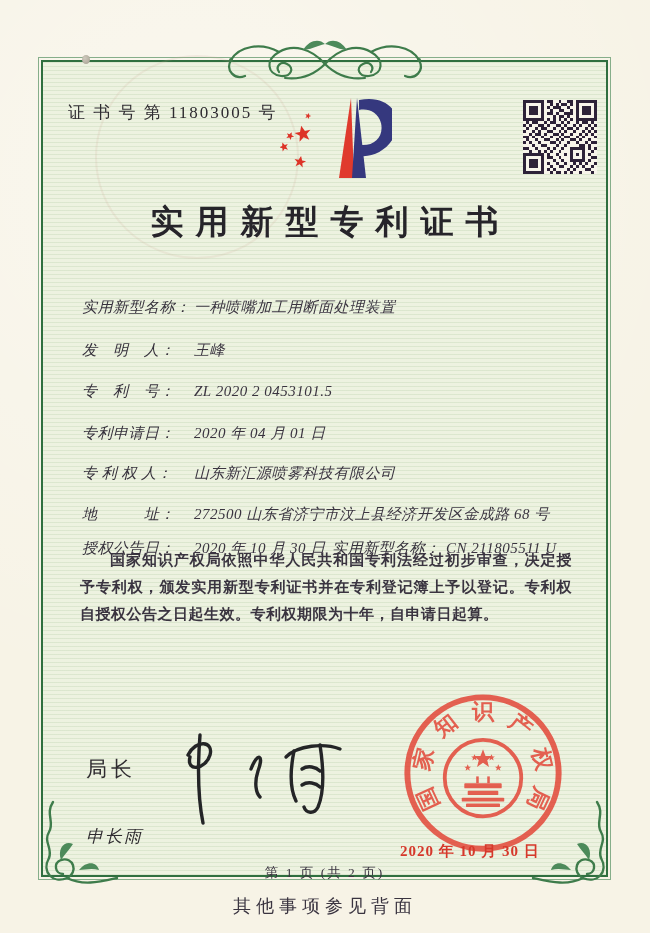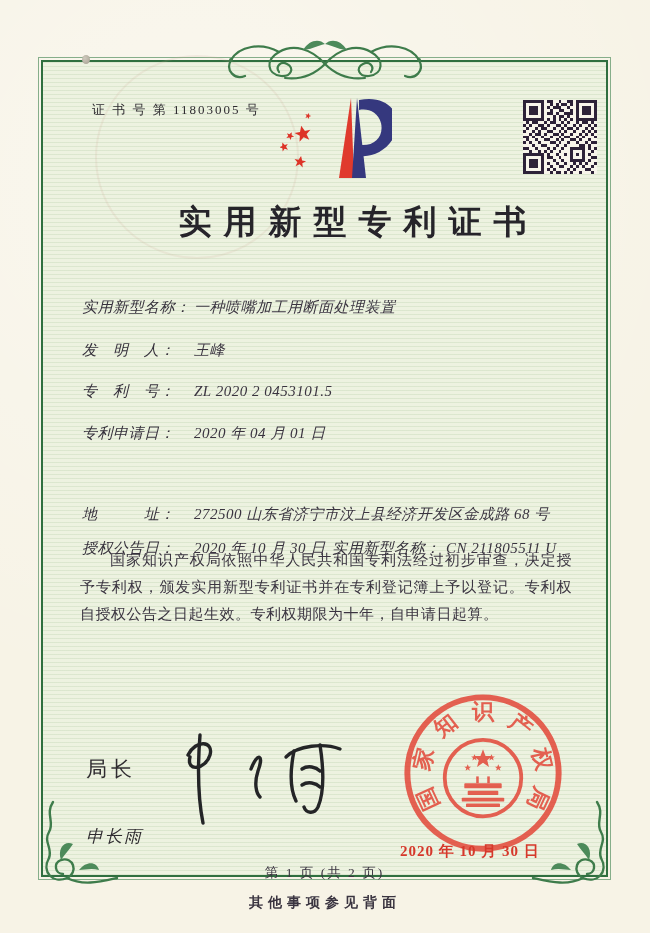--- a/index.html
+++ b/index.html
@@ -23,57 +23,58 @@
   }
   .watermark{
     position:absolute; left:95px; top:55px; width:200px; height:200px;
     border:2px solid rgba(205,170,148,.16); border-radius:50%;
   }
   .staple{
     position:absolute; left:82px; top:55px; width:8px; height:9px; border-radius:50%;
     background:radial-gradient(circle at 35% 35%, #cfcabd, #a49e90);
   }
   .cert-no{
-    position:absolute; left:68px; top:101px; font-size:13px; letter-spacing:2px; color:#2e2b30;margin-left:24px;
+    position:absolute; left:68px; top:101px; font-size:17px; letter-spacing:2px; color:#2e2b30;
   }
   .logo{ position:absolute; left:280px; top:90px; }
   .qr{ position:absolute; left:523px; top:100px; }
   .title{
     position:absolute; left:38px; top:200px; width:573px; text-align:center;
-    font-size:33px; font-weight:700; letter-spacing:12px; color:#26242a; text-indent:12px;padding-left:28px;
+    font-size:33px; font-weight:700; letter-spacing:12px; color:#26242a; text-indent:12px;
   }
   .row{
     position:absolute; left:82px; right:58px; display:flex; align-items:baseline;
     font-size:15px; letter-spacing:.5px; color:#3a3440; white-space:nowrap;font-style:italic;
   }
   .flabel{ width:112px; flex:0 0 112px; color:#35303b; }
   .fvalue{ color:#3a3440;margin-top:22px; }
   .fvalue.w1{ width:138px; flex:0 0 138px; }
   .flabel2{ flex:0 0 auto; margin-right:2px; }
   .paras{
     position:absolute; left:80px; top:547px; width:492px;
     font-size:15px; line-height:27px; letter-spacing:.5px; color:#3a3440;
     text-align:justify;
+    font-weight:bold;
   }
   .paras p{ margin:0; text-indent:2em; }
   .sig-title{ position:absolute; left:86px; top:755px; font-size:21px; letter-spacing:4px; }
   .sig-name{ position:absolute; left:86px; top:825px; font-size:17px; letter-spacing:2px;font-style:italic; }
   .sig-hand{ position:absolute; left:148px; top:731px; }
   .seal{ position:absolute; left:398px; top:688px; opacity:.88; }
   .seal-date{
     position:absolute; left:400px; top:842px; font-size:15px; font-weight:700;
     color:#d6382b; letter-spacing:1px; white-space:nowrap;
   }
   .footer-page{
     position:absolute; left:38px; top:852px; width:573px; text-align:center;
     font-size:13.5px; letter-spacing:2px; color:#3a3440;margin-top:12px;
   }
   .footer-note{
     position:absolute; left:0; top:894px; width:650px; text-align:center;
-    font-size:14px; letter-spacing:5px; color:#3a3440;font-weight:bold;
+    font-size:18px; letter-spacing:5px; color:#3a3440;
   }
   .orn-top{ position:absolute; left:215px; top:34px; }
   .orn-bl{ position:absolute; left:39px; top:798px; }
   .orn-br{ position:absolute; left:531px; top:798px; transform:scaleX(-1); }
   svg text{ font-family:"Liberation Serif","DejaVu Serif",serif; }
 </style>
 </head>
 <body>
 
 <div class="page">
@@ -192,20 +193,24 @@
     <span class="fvalue">王峰</span>
   </div>
   <div class="row" style="top:361px">
     <span class="flabel">专　利　号：</span>
     <span class="fvalue">ZL 2020 2 0453101.5</span>
   </div>
   <div class="row" style="top:402px">
     <span class="flabel">专利申请日：</span>
     <span class="fvalue">2020 年 04 月 01 日</span>
   </div>
+  <div class="row" style="top:442px">
+    <span class="flabel">专 利 权 人：</span>
+    <span class="fvalue">山东新汇源喷雾科技有限公司</span>
+  </div>
   <div class="row" style="top:483px">
     <span class="flabel">地　　　址：</span>
     <span class="fvalue">272500 山东省济宁市汶上县经济开发区金成路 68 号</span>
   </div>
   <div class="row" style="top:517px">
     <span class="flabel">授权公告日：</span>
     <span class="fvalue w1">2020 年 10 月 30 日</span>
     <span class="flabel flabel2">实用新型名称：</span>
     <span class="fvalue">CN 211805511 U</span>
   </div>

